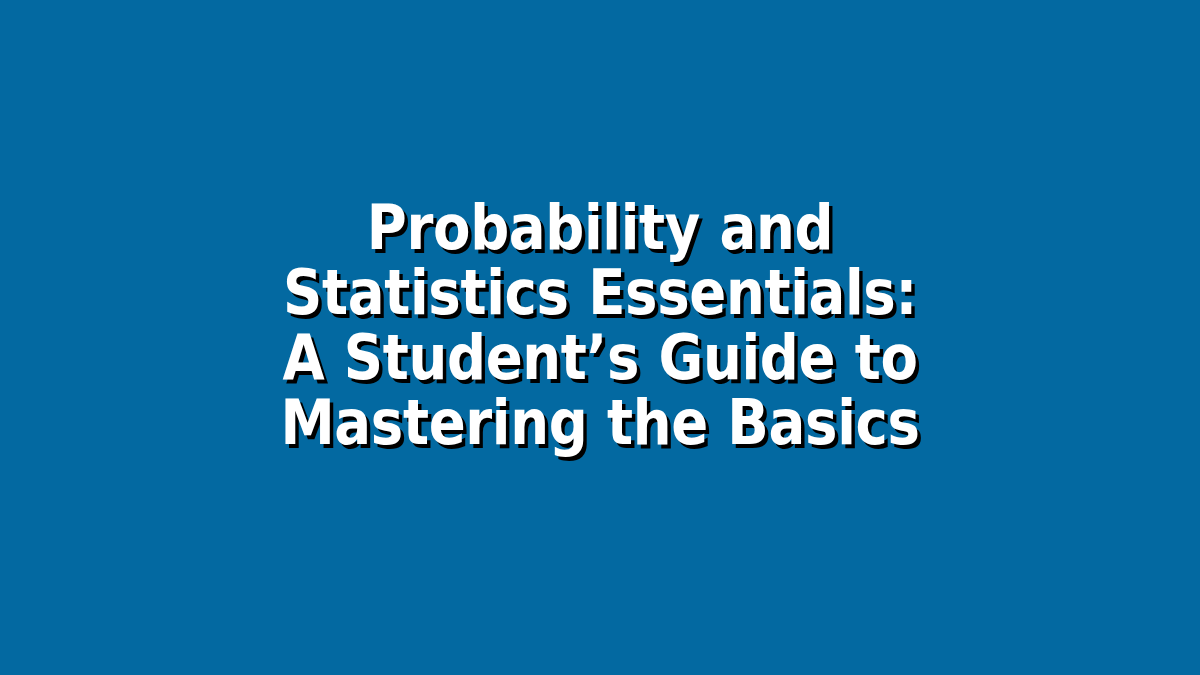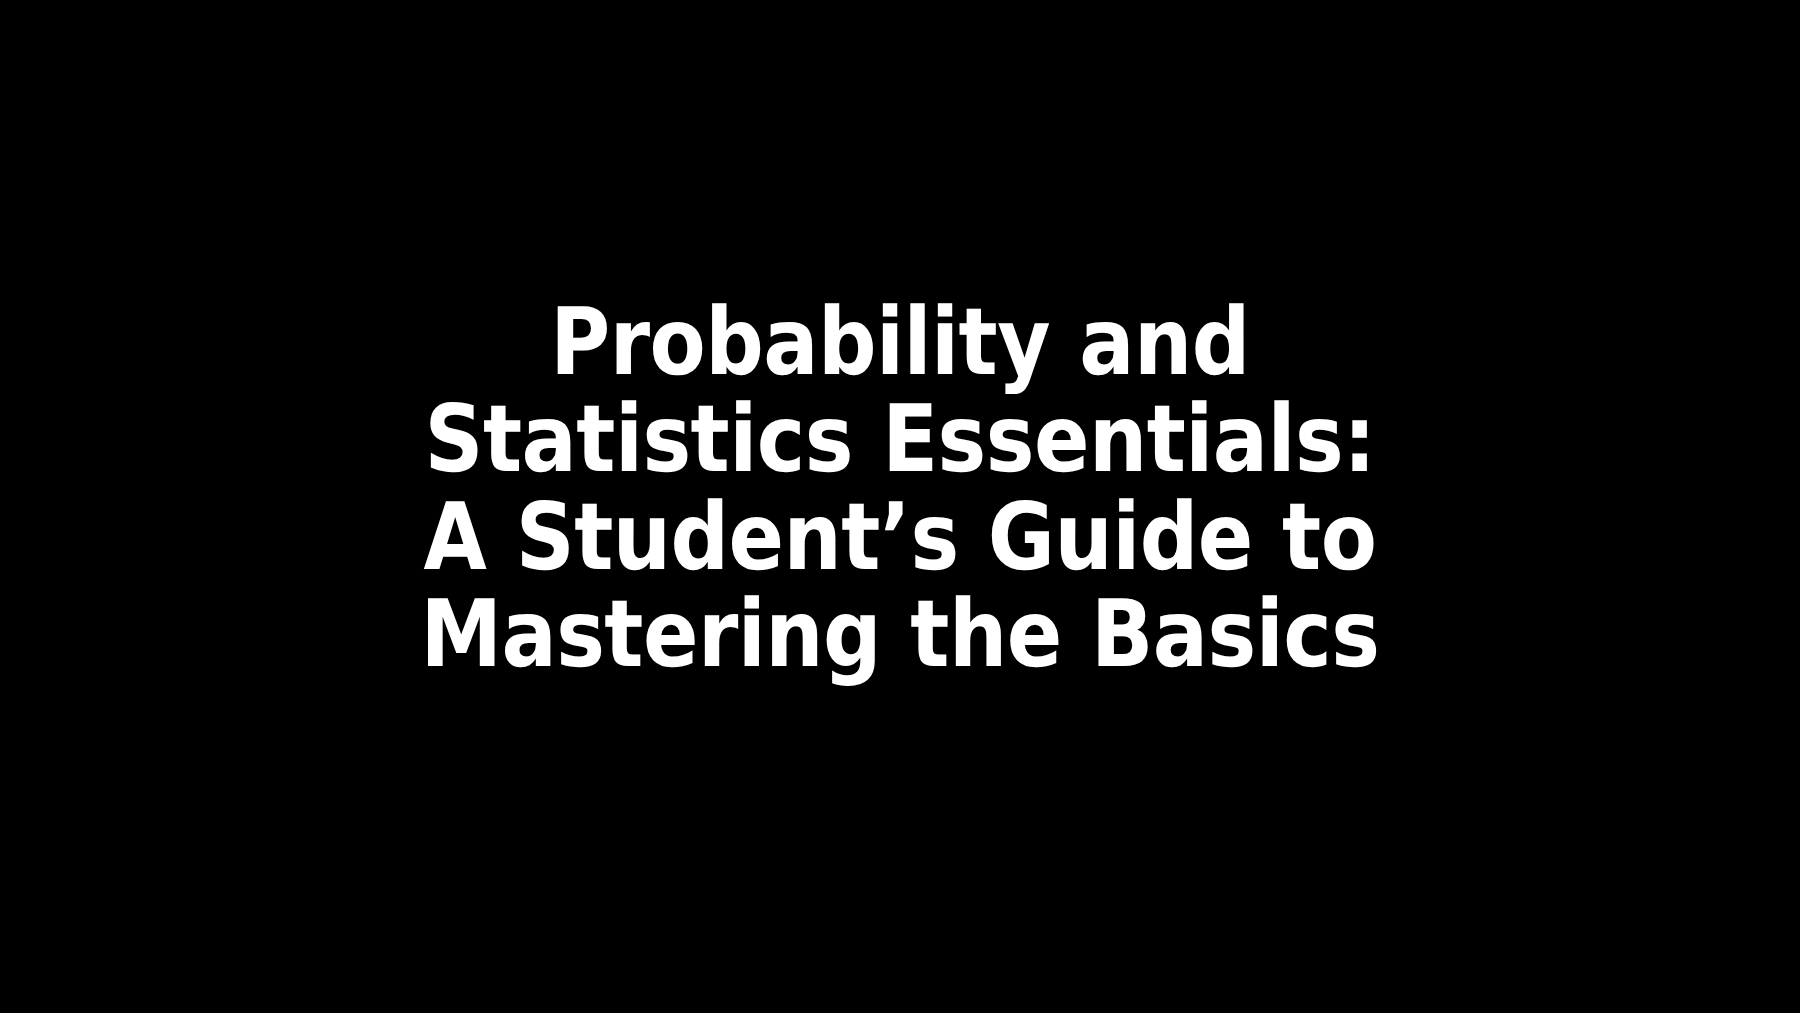--- a/index.html
+++ b/index.html
@@ -45,17 +45,17 @@
     text-align: center;
     text-shadow: 4px 4px 0 #000000;
     transform: scaleX(0.88);
     transform-origin: center center;
     -webkit-font-smoothing: antialiased;
   }
 </style>
 </head>
 <body>
 
-<div id="title-card" style="background: #000000;">
+<div id="title-card" style="background: #0369a1;">
   <div id="title-block">
     <h1 id="title-text" style="color: rgb(255, 255, 255); text-shadow: rgb(0, 0, 0) 4px 4px 0px;">Probability and Statistics Essentials: A Student’s Guide to Mastering the Basics</h1>
   </div>
 </div>
 
 </body></html>

